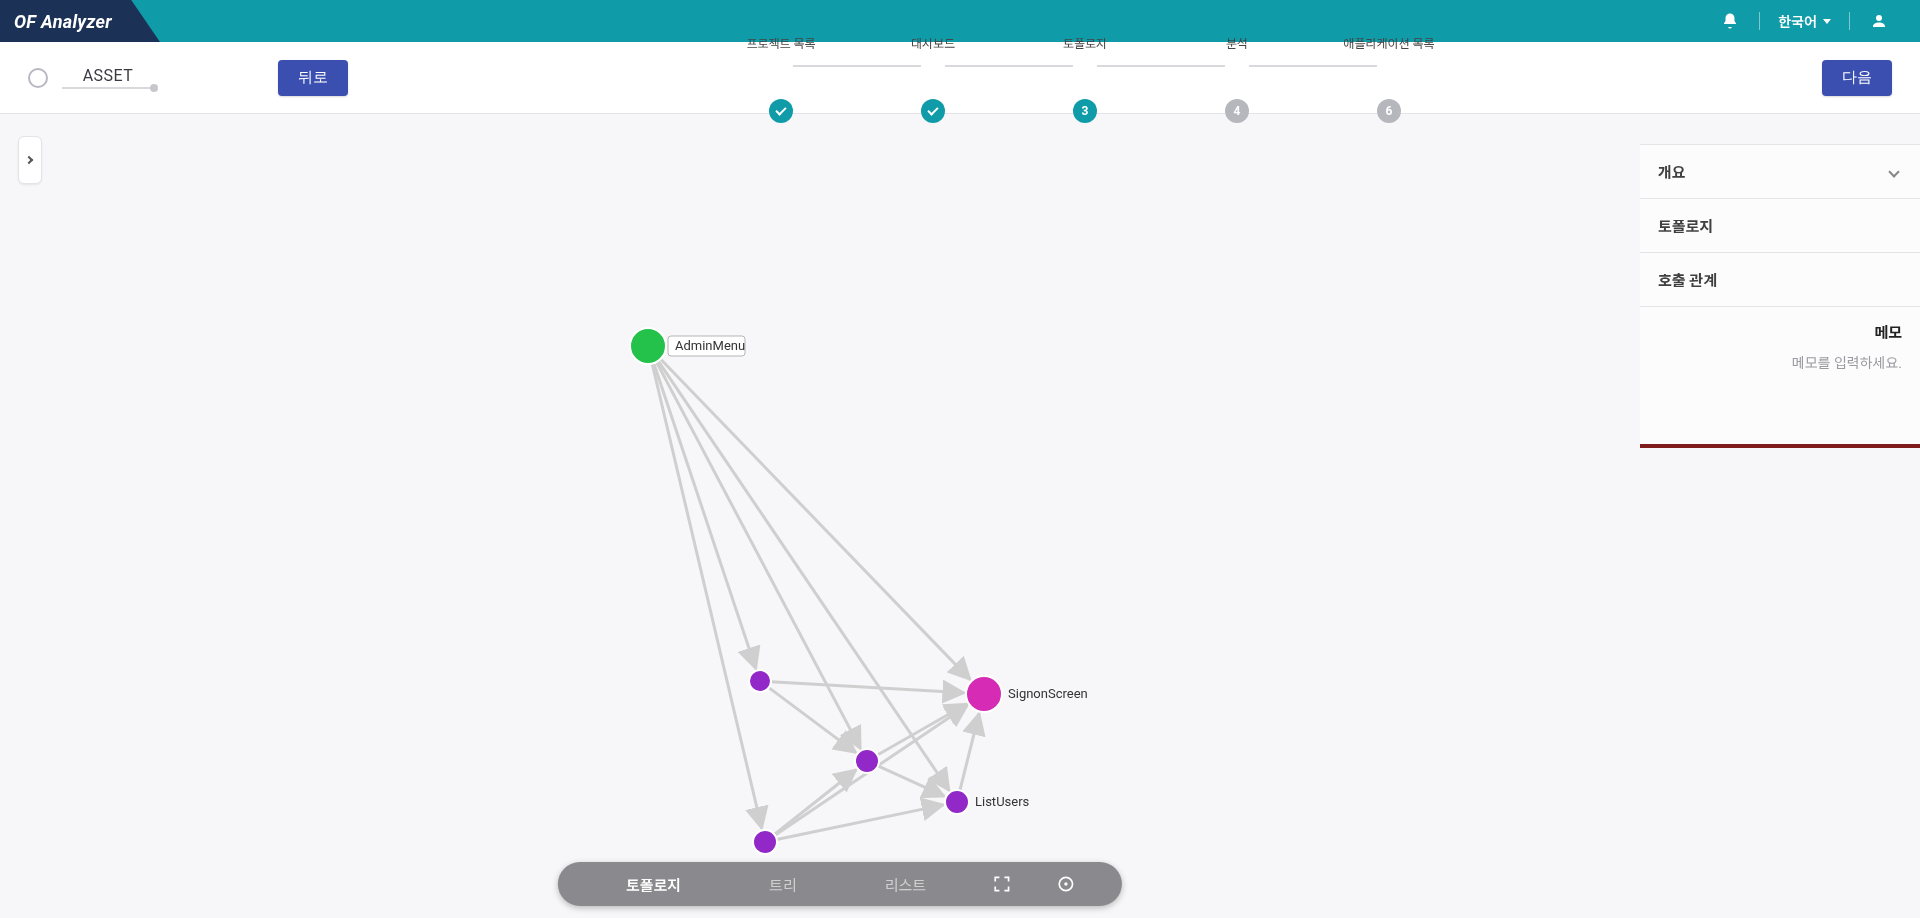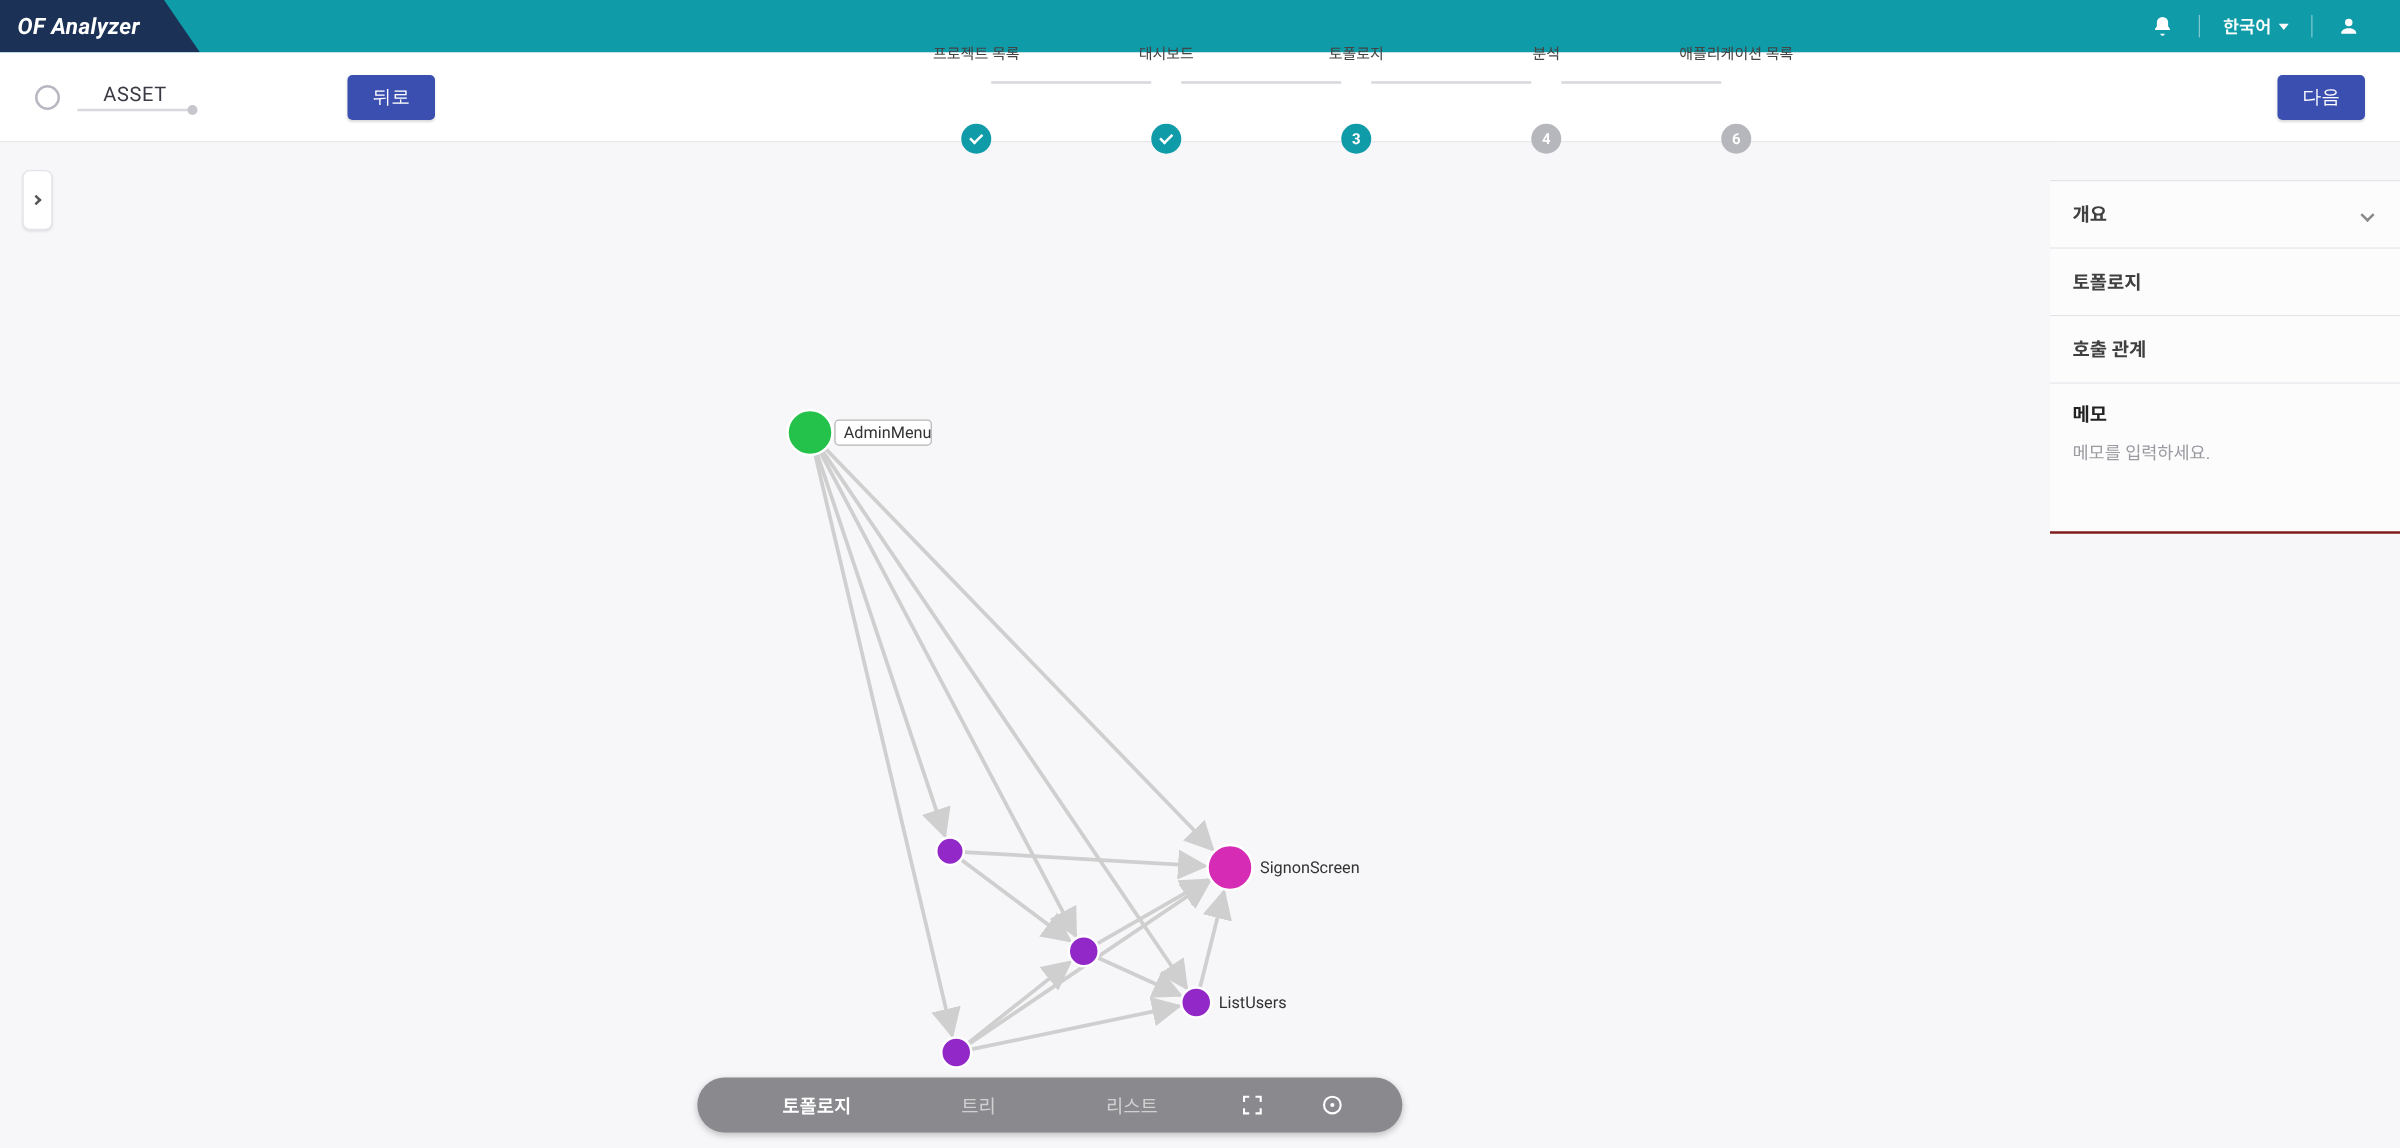--- a/index.html
+++ b/index.html
@@ -124,21 +124,21 @@
   .rsec {
     background: #fcfcfd; border-bottom: 1px solid #e4e4e8;
     padding: 16px 18px;
     font-size: 15px; font-weight: 700; color: #404040;
     display: flex; align-items: center; justify-content: space-between;
     cursor: pointer;
   }
   .rsec.first { border-top: 1px solid #e4e4e8; margin-top: 30px; }
   .rsec .rchevron { width: 8px; height: 8px; border-right: 2px solid #888; border-bottom: 2px solid #888; transform: rotate(45deg); margin-right: 4px; }
   .rsec.highlight { border: 2px solid #e03030; background: #fff; }
-  .rmemo { padding: 14px 18px 53px; background: #fcfcfd; border-bottom: 2px solid #7f1d1d; }
+  .rmemo { padding: 14px 18px 72px; background: #fcfcfd; border-bottom: 4px solid #7f1d1d; text-align: right; }
   .rmemo .memo-hd { font-size: 15px; font-weight: 700; margin-bottom: 10px; }
   .memo-ph { color: #9a9aa0; font-size: 14px; }
   .rsave { padding: 16px 18px; }
   .save-btn {
     border: 1px solid #d5d5da; background: #fff; color: #aaa;
     border-radius: 4px; height: 32px; padding: 0 14px; font-size: 13px;
     cursor: not-allowed;
   }
 
   

